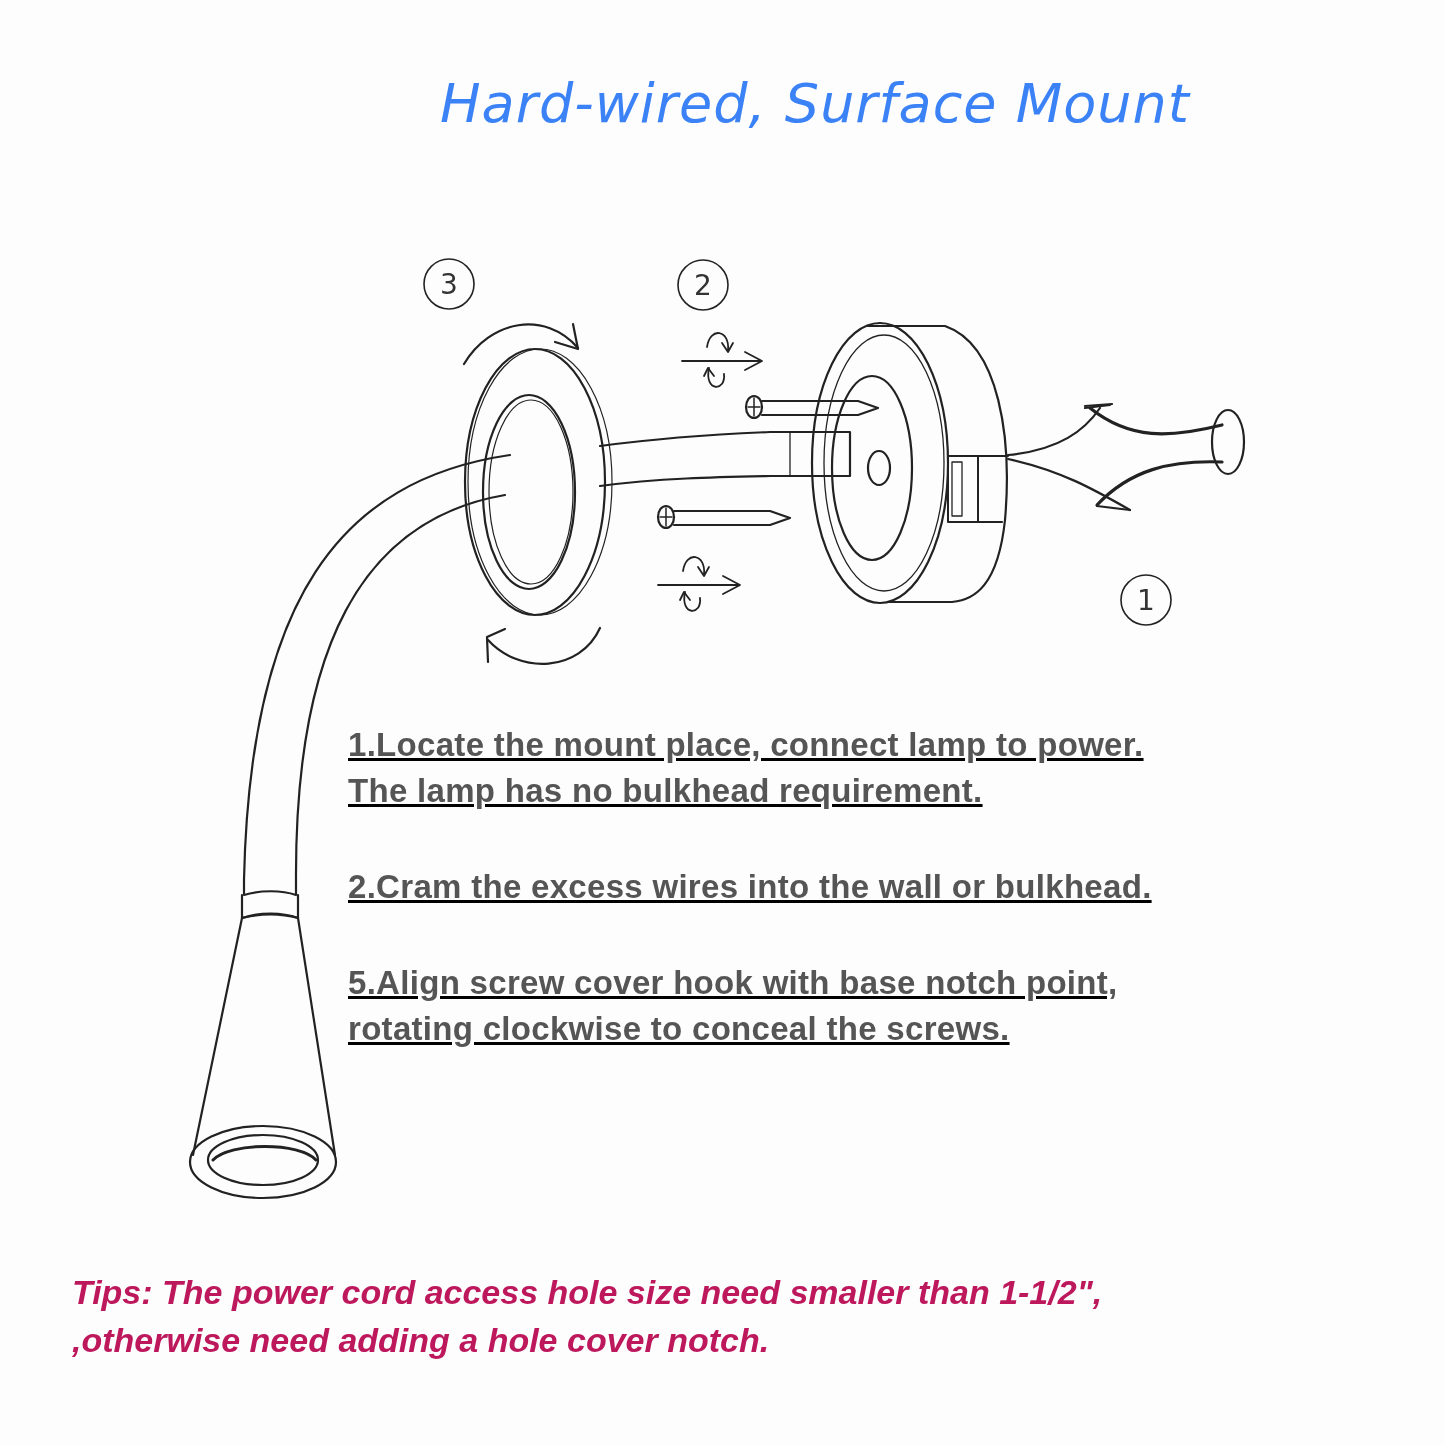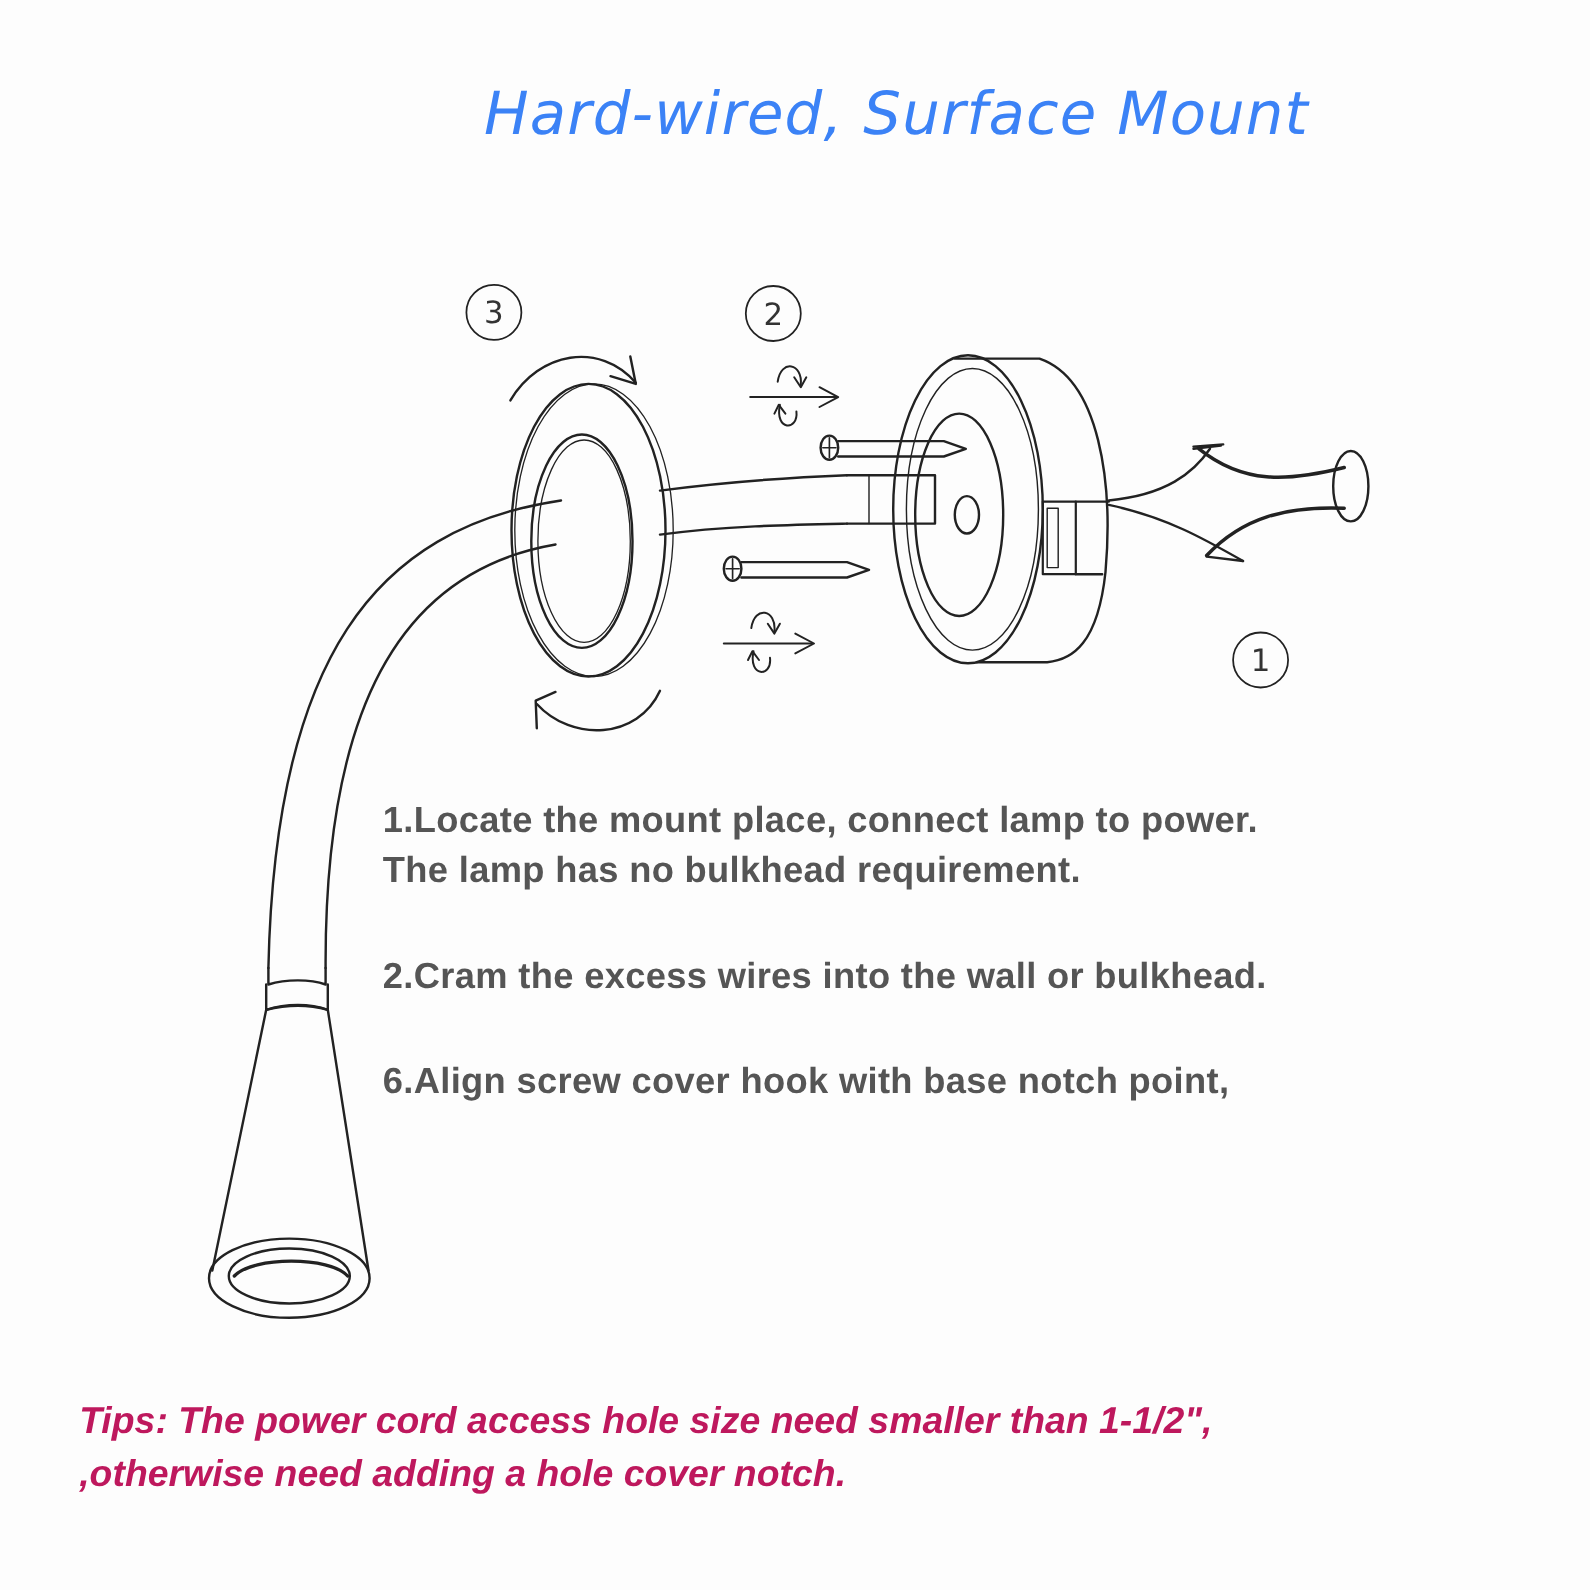--- a/index.html
+++ b/index.html
@@ -8,21 +8,21 @@
       background: #fdfdfd;
       font-family: "Liberation Sans", sans-serif;
     }
     .title {
       position: absolute; left: 440px; top: 72px;
       font-family: "DejaVu Sans", sans-serif;
       font-style: italic; font-size: 54px; color: #3b82f6;
       letter-spacing: 1px; white-space: nowrap;
     }
     svg.diagram { position: absolute; left: 0; top: 0; }
-    .steps { position: absolute; left: 348px; top: 722px; width: 1080px; }
+    .steps { position: absolute; left: 348px; top: 722px; width: 1080px; text-decoration: underline; }
     .step { font-weight: bold; font-size: 33px; color: #555; line-height: 46px; margin-bottom: 50px; white-space: nowrap; letter-spacing: 0.3px; }
     .tips { position: absolute; left: 72px; top: 1268px; font-weight: bold; font-style: italic; font-size: 34px; color: #be185d; line-height: 48px; white-space: nowrap; }
     .label-num { font-family: "DejaVu Sans", sans-serif; font-size: 28px; fill: #333; }
   </style>
 </head>
 <body>
 
 <div class="title">Hard-wired, Surface Mount</div>
 
 <svg class="diagram" width="1445" height="1445" viewBox="0 0 1445 1445" fill="none" stroke="#222" stroke-width="2.2" stroke-linecap="round" stroke-linejoin="round">
@@ -130,20 +130,21 @@
 
 <div class="steps">
   <div class="step">
     <div>1.Locate the mount place, connect lamp to power.</div>
     <div>The lamp has no bulkhead requirement.</div>
   </div>
   <div class="step">
     <div>2.Cram the excess wires into the wall or bulkhead.</div>
   </div>
   <div class="step">
-    <div>6.Align screw cover hook with base notch point,</div>
+    <div>5.Align screw cover hook with base notch point,</div>
+    <div>rotating clockwise to conceal the screws.</div>
   </div>
 </div>
 
 <div class="tips">
   <div>Tips: The power cord access hole size need smaller than 1-1/2",</div>
   <div>,otherwise need adding a hole cover notch.</div>
 </div>
 
 </body></html>

